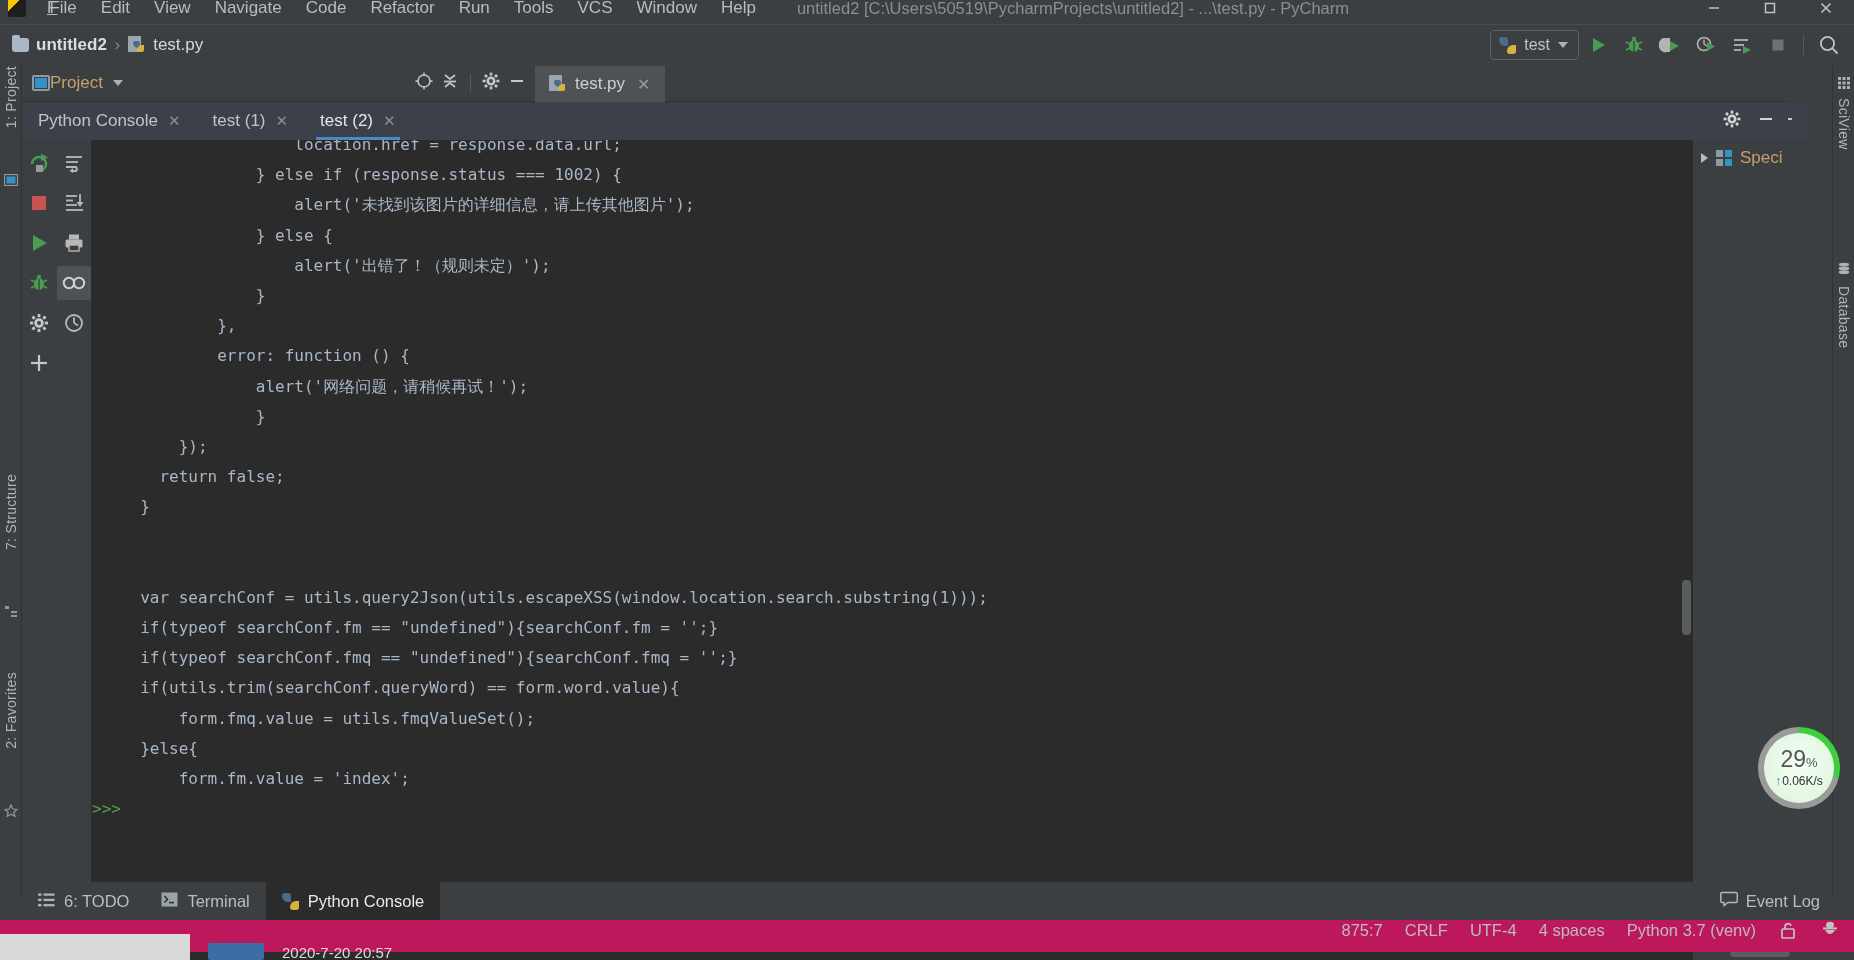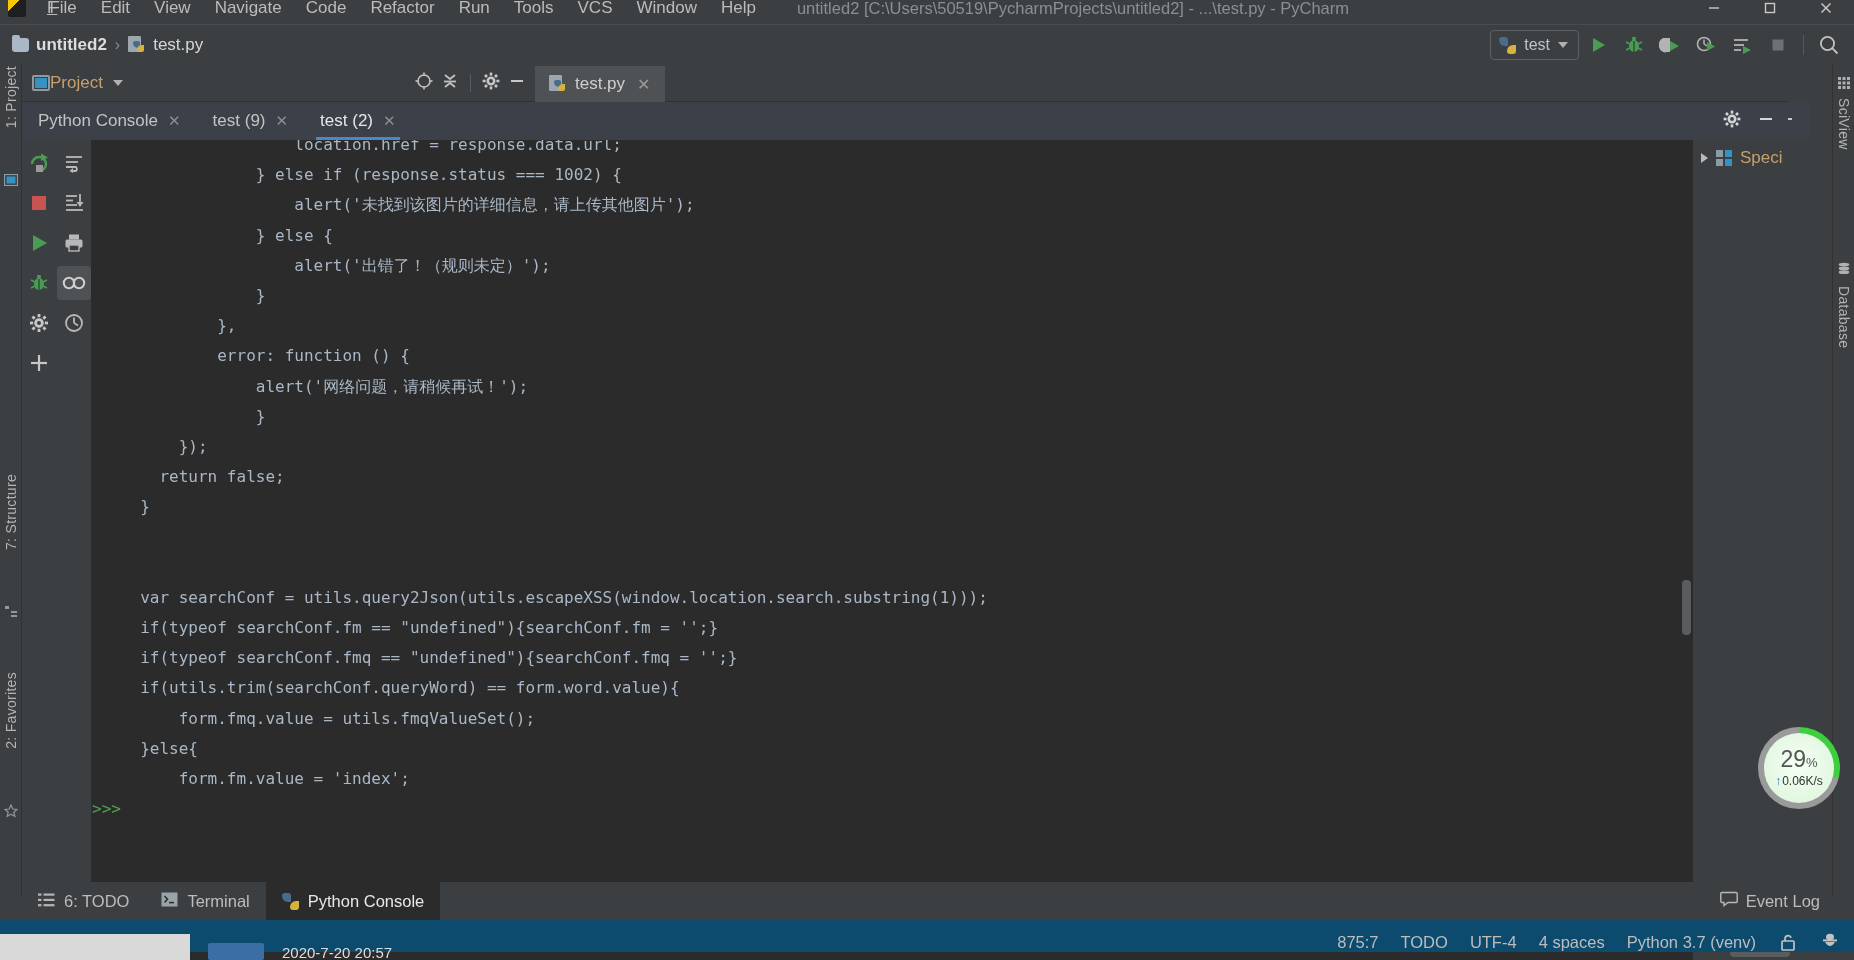--- a/index.html
+++ b/index.html
@@ -152,21 +152,21 @@
   
   .right-stripe { position:absolute; right:0; top:64px; width:22px; height:832px; background:#3c3f41; border-left:1px solid #323232;}
 
   
   .bottom-bar { position:absolute; left:22px; top:882px; width:1810px; height:38px; background:#3c3f41; display:flex; align-items:center;}
   .bbtn { display:flex; align-items:center; gap:9px; height:38px; padding: 0 16px; color:#bcbcbc; font-size:16.5px;}
   .bbtn.active { background:#2b2b2b; color:#e8e8e8; }
   .bottom-right { margin-left:auto; display:flex; align-items:center; gap:8px; padding-right:12px; color:#bcbcbc; font-size:16.5px;}
 
   
-  .status { position:absolute; left:0; top:920px; width:1854px; height:32px; background:#0c4a6e; display:flex; align-items:flex-end;}
+  .status { position:absolute; left:0; top:920px; width:1854px; height:32px; background:#be185d; display:flex; align-items:flex-start;}
   .status-right { margin-left:auto; display:flex; align-items:center; gap:22px; padding-right:14px; color:#bdbdbd; font-size:16.5px;}
   .st-ico { width:20px; height:20px; }
 
   
   .net-widget { position:absolute; left:1758px; top:727px; width:82px; height:82px; }
   .net-ring { position:absolute; inset:0; border-radius:50%; background: conic-gradient(#3ecf3e 0deg 104deg, #9a9a9a 104deg 360deg); }
   .net-inner { position:absolute; inset:6px; border-radius:50%; background: radial-gradient(circle at 50% 45%, #f4fff4 0%, #e3f7e1 70%, #d2eccf 100%); display:flex; flex-direction:column; align-items:center; justify-content:center;}
   .net-pct { color:#555; font-size:23px; line-height:1; }
   .net-pct small { font-size:13px; }
   .net-spd { color:#333; font-size:12px; margin-top:3px; display:flex; align-items:center; gap:1px;}
@@ -382,21 +382,21 @@
       <span class="x">✕</span>
     </div>
   </div>
 
   <div class="console-tabs">
     <div class="ctab">
       <span>Python Console</span>
       <span class="x">✕</span>
     </div>
     <div class="ctab">
-      <span>test (9)</span>
+      <span>test (1)</span>
       <span class="x">✕</span>
     </div>
     <div class="ctab active">
       <span>test (2)</span>
       <span class="x">✕</span>
     </div>
     <div class="ctabs-right">
       <span>
         <svg width="20" height="20" viewBox="0 0 20 20">
             <circle cx="10" cy="10" r="3.2" fill="none" stroke="#c7c7c7" stroke-width="2.6"></circle>
@@ -633,21 +633,21 @@
             <path d="M2 1.5 h14 a1.2 1.2 0 0 1 1.2 1.2 v7.6 a1.2 1.2 0 0 1 -1.2 1.2 h-8 l-4 3 v-3 h-2 a1.2 1.2 0 0 1 -1.2 -1.2 v-7.6 a1.2 1.2 0 0 1 1.2 -1.2 z" fill="none" stroke="#b8b8b8" stroke-width="1.4"></path>
           </svg>
       </span>
       <span>Event Log</span>
     </div>
   </div>
 
   <div class="status">
     <div class="status-right">
       <span>875:7</span>
-      <span>TODO</span>
+      <span>CRLF</span>
       <span>UTF-4</span>
       <span>4 spaces</span>
       <span>Python 3.7 (venv)</span>
       <span class="st-ico">
         <svg width="20" height="20" viewBox="0 0 20 20">
             <rect x="4" y="9" width="12" height="9" rx="1" fill="none" stroke="#c2c2c2" stroke-width="1.7"></rect>
             <path d="M7 9 V6.5 a3.2 3.2 0 0 1 6.2 -0.8" fill="none" stroke="#c2c2c2" stroke-width="1.7"></path>
           </svg>
       </span>
       <span class="st-ico">

